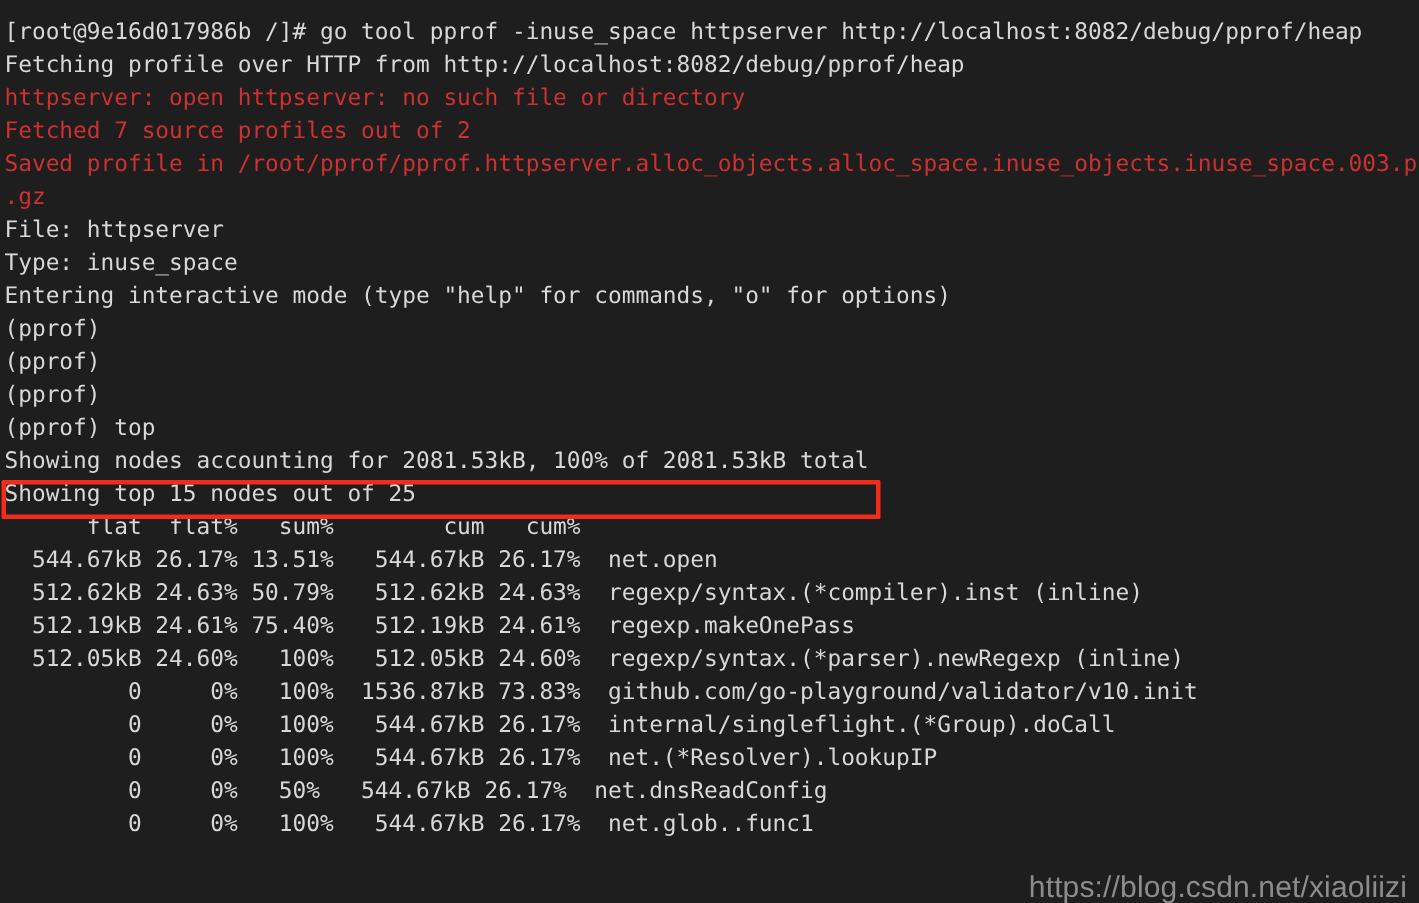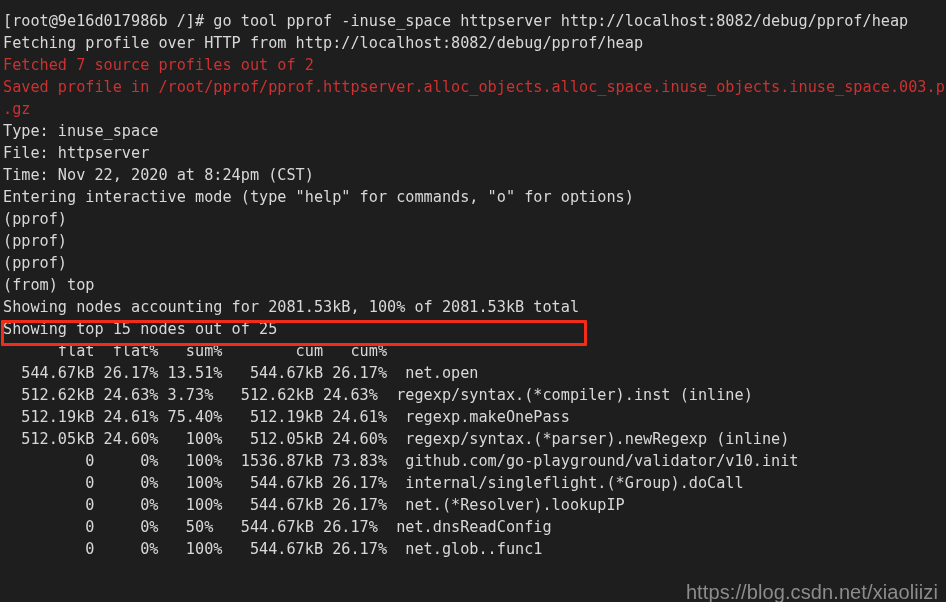--- a/index.html
+++ b/index.html
@@ -79,36 +79,36 @@
   }
 </style>
 </head>
 <body>
 
 <div id="terminal">
 
   <div id="lines">
       <div class="line white">[root@9e16d017986b /]# go tool pprof -inuse_space httpserver http://localhost:8082/debug/pprof/heap</div>
       <div class="line white">Fetching profile over HTTP from http://localhost:8082/debug/pprof/heap</div>
+      <div class="line red">httpserver: open httpserver: no such file or directory</div>
       <div class="line red">Fetched 7 source profiles out of 2</div>
       <div class="line red">Saved profile in /root/pprof/pprof.httpserver.alloc_objects.alloc_space.inuse_objects.inuse_space.003.pb</div>
       <div class="line red">.gz</div>
+      <div class="line white">File: httpserver</div>
       <div class="line white">Type: inuse_space</div>
-      <div class="line white">File: httpserver</div>
-      <div class="line white">Time: Nov 22, 2020 at 8:24pm (CST)</div>
       <div class="line white">Entering interactive mode (type "help" for commands, "o" for options)</div>
       <div class="line white">(pprof)</div>
       <div class="line white">(pprof)</div>
       <div class="line white">(pprof)</div>
-      <div class="line white">(from) top</div>
+      <div class="line white">(pprof) top</div>
       <div class="line white">Showing nodes accounting for 2081.53kB, 100% of 2081.53kB total</div>
       <div class="line white">Showing top 15 nodes out of 25</div>
       <div class="line white">      flat  flat%   sum%        cum   cum%</div>
       <div class="line white">  544.67kB 26.17% 13.51%   544.67kB 26.17%  net.open</div>
-      <div class="line white">  512.62kB 24.63% 3.73%   512.62kB 24.63%  regexp/syntax.(*compiler).inst (inline)</div>
+      <div class="line white">  512.62kB 24.63% 50.79%   512.62kB 24.63%  regexp/syntax.(*compiler).inst (inline)</div>
       <div class="line white">  512.19kB 24.61% 75.40%   512.19kB 24.61%  regexp.makeOnePass</div>
       <div class="line white">  512.05kB 24.60%   100%   512.05kB 24.60%  regexp/syntax.(*parser).newRegexp (inline)</div>
       <div class="line white">         0     0%   100%  1536.87kB 73.83%  github.com/go-playground/validator/v10.init</div>
       <div class="line white">         0     0%   100%   544.67kB 26.17%  internal/singleflight.(*Group).doCall</div>
       <div class="line white">         0     0%   100%   544.67kB 26.17%  net.(*Resolver).lookupIP</div>
       <div class="line white">         0     0%   50%   544.67kB 26.17%  net.dnsReadConfig</div>
       <div class="line white">         0     0%   100%   544.67kB 26.17%  net.glob..func1</div>
     </div>
 
   <div id="highlight-box"></div>

